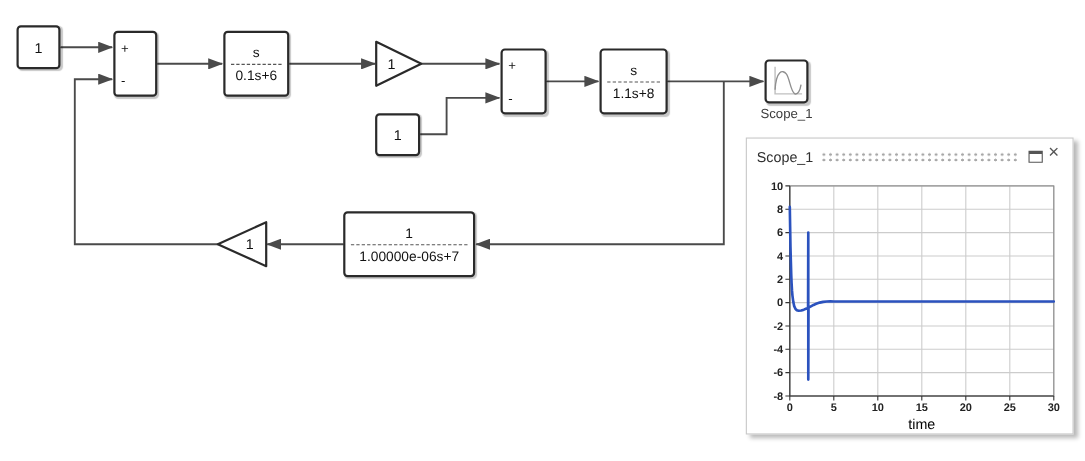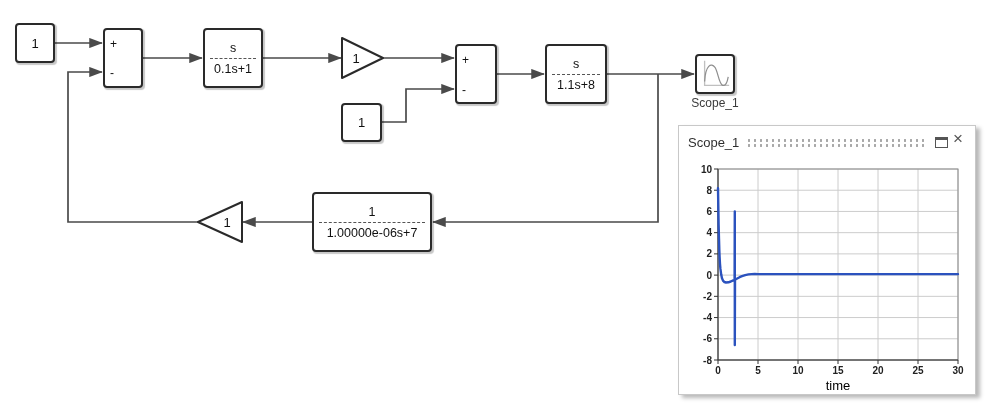--- a/index.html
+++ b/index.html
@@ -75,21 +75,21 @@
   </div>
 
   <div class="block sumblk" style="left:103px;top:28px;width:40px;height:60px;">
     <span class="sign" style="left:5px;top:8px;">+</span>
     <span class="sign" style="left:5px;top:37px;">-</span>
   </div>
 
   <div class="block tf" style="left:203px;top:28px;width:60px;height:60px;">
     <div>s</div>
     <div class="bar"></div>
-    <div>0.1s+1</div>
+    <div>0.1s+6</div>
   </div>
 
   <div class="block const" style="left:341px;top:103px;width:41px;height:39px;">
     <span>1</span>
   </div>
 
   <div class="block sumblk" style="left:455px;top:44px;width:42px;height:60px;">
     <span class="sign" style="left:5px;top:8px;">+</span>
     <span class="sign" style="left:5px;top:38px;">-</span>
   </div>

